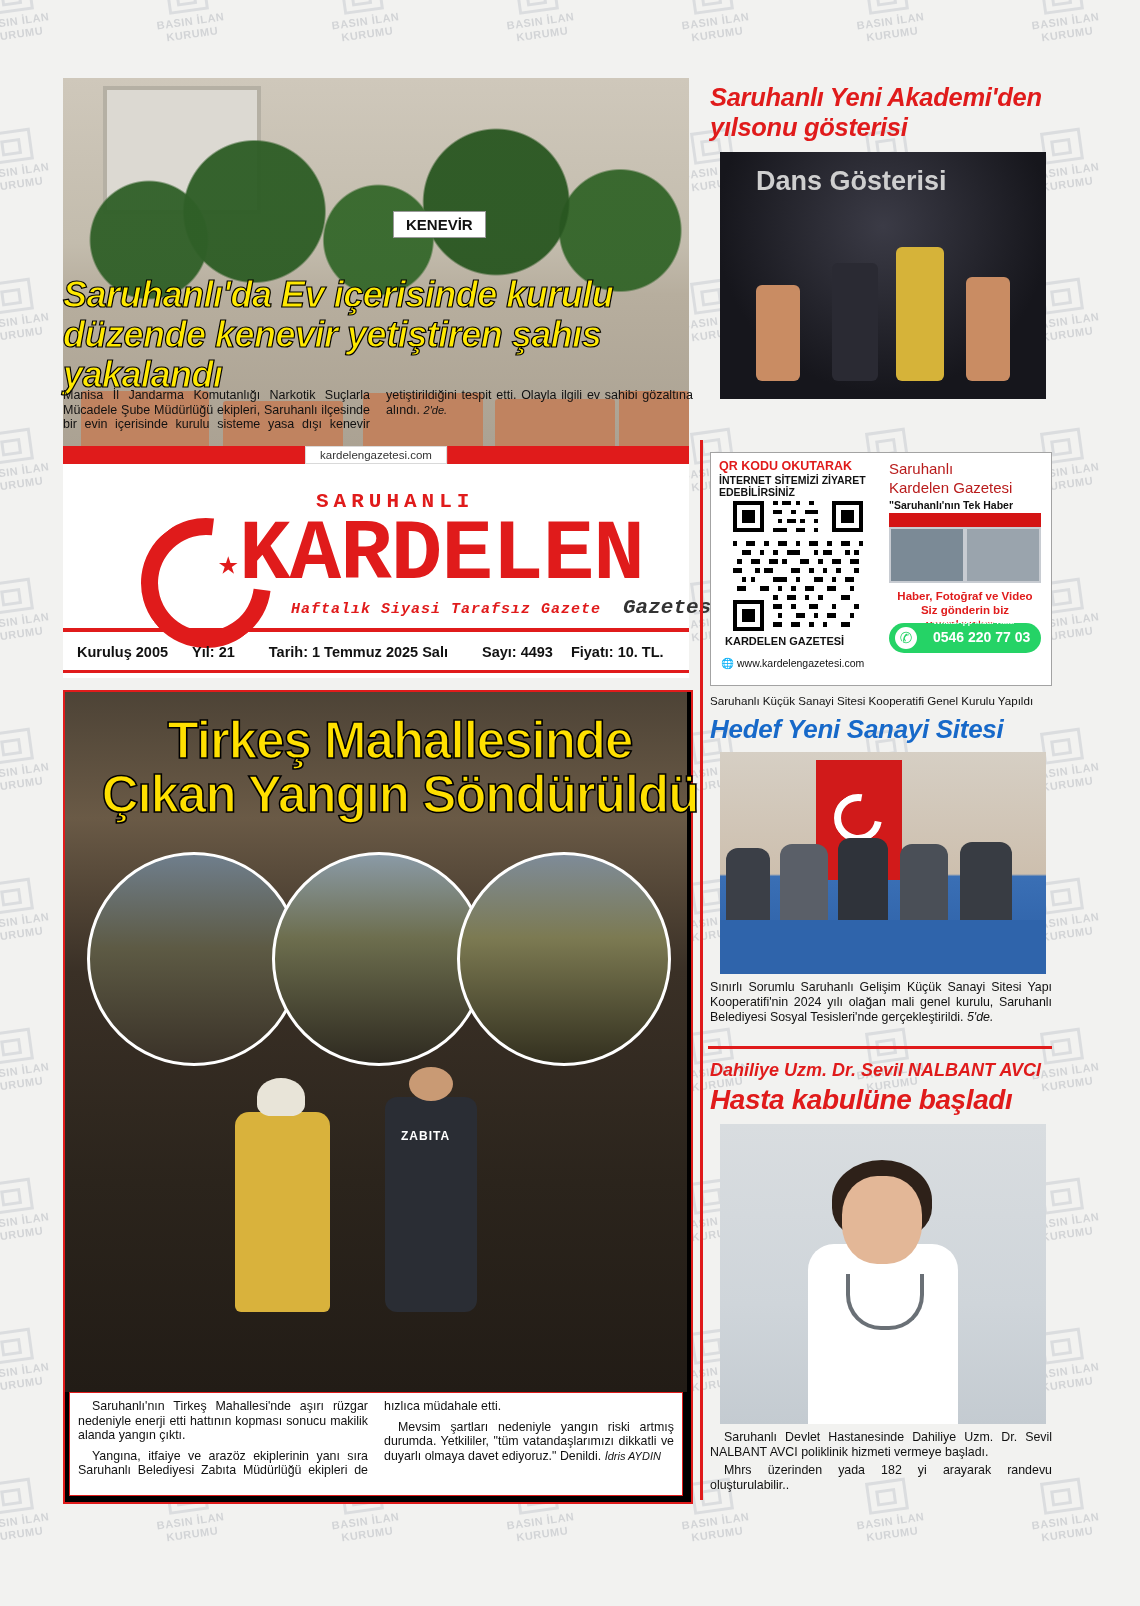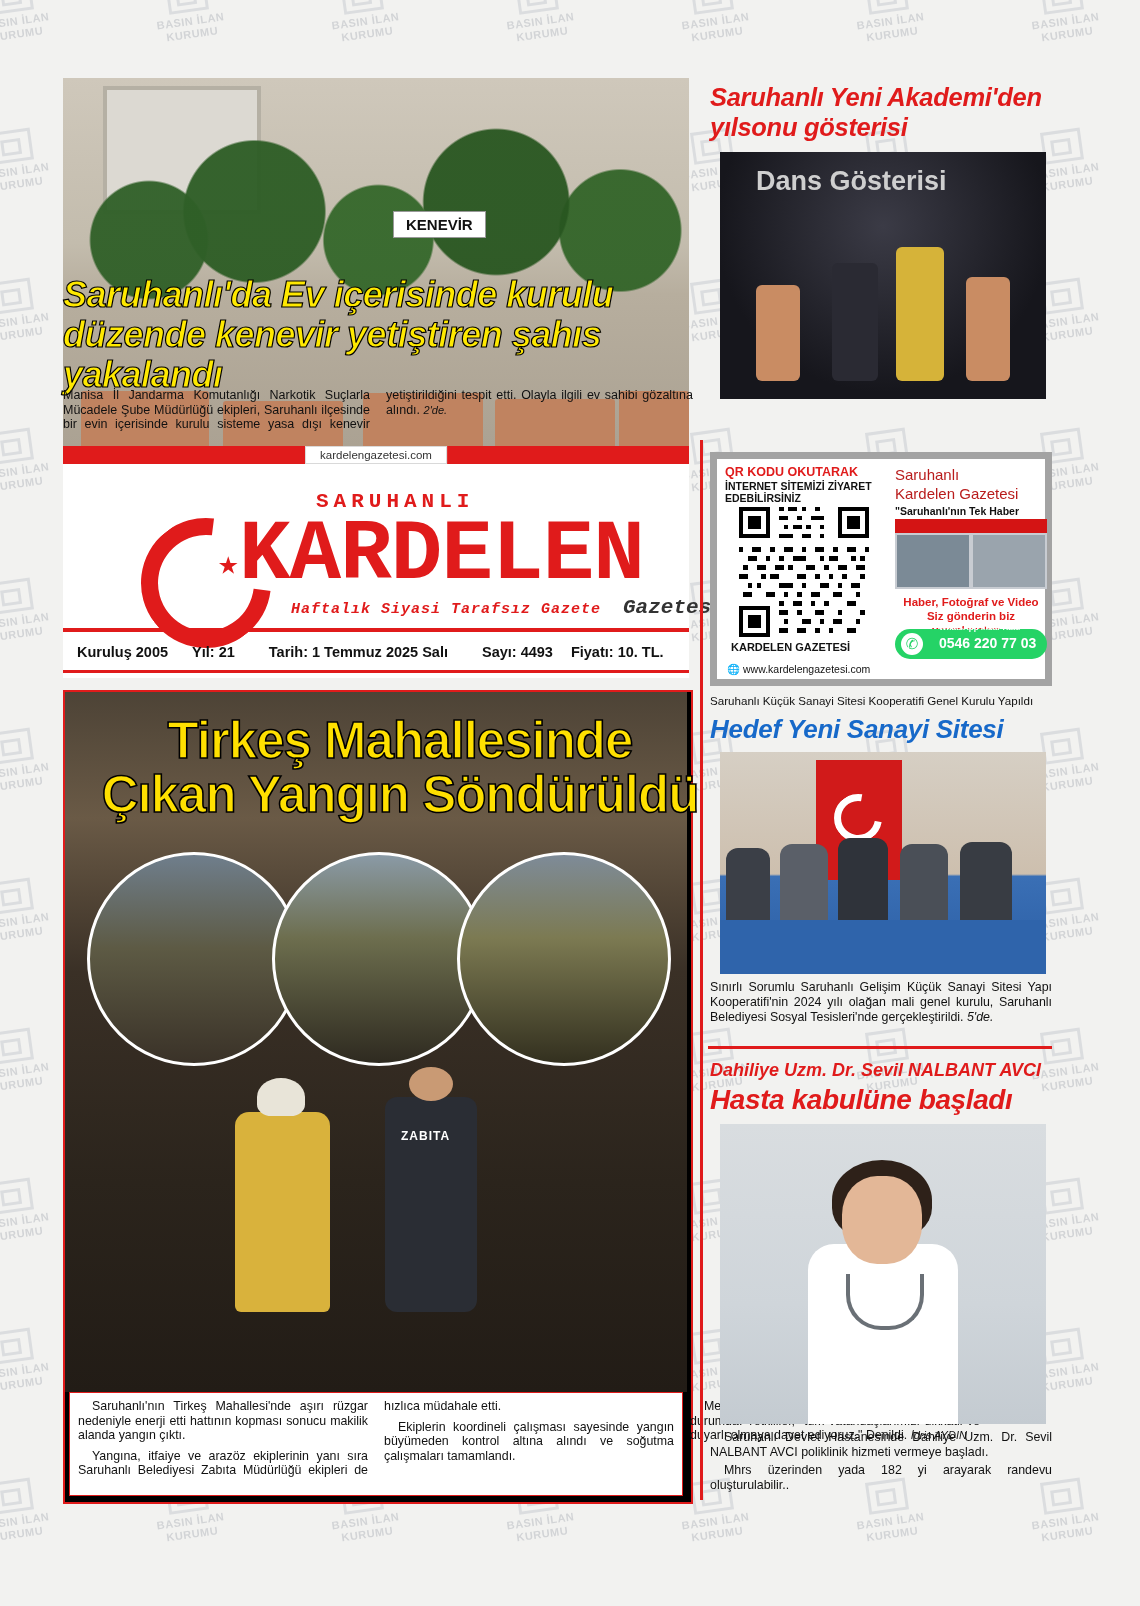--- a/index.html
+++ b/index.html
@@ -108,21 +108,21 @@
   .r-head1{position:absolute;left:710px;top:82px;width:342px;
      font-size:25.5px;line-height:30px;font-weight:800;color:#e01b1b;font-style:italic;letter-spacing:-.3px;}
   #dance-photo{left:720px;top:152px;width:326px;height:247px;
      background:radial-gradient(circle at 50% 30%,#3b3b46 0%,#16161c 70%);}
   .dans-txt{position:absolute;left:36px;top:14px;color:#cfcfcf;font-size:27px;font-weight:700;}
   .dancer{position:absolute;bottom:18px;background:#c98c63;border-radius:6px;}
   .r-cap1{position:absolute;left:710px;top:406px;width:342px;font-size:12.4px;line-height:15px;color:#111;text-align:justify;}
   .r-cap1 i{font-size:11px;}
 
   
-  .qrbox{position:absolute;left:710px;top:452px;width:342px;height:234px;border:7px solid #a3a3a3;background:#fff;box-sizing:border-box;}
+  .qrbox{position:absolute;left:710px;top:452px;width:342px;height:234px;border:1px solid #a3a3a3;background:#fff;box-sizing:border-box;}
   .qr-left{position:absolute;left:4px;top:4px;width:166px;height:220px;}
   .qr-t1{position:absolute;left:4px;top:2px;font-size:12.5px;font-weight:800;color:#e01b1b;}
   .qr-t2{position:absolute;left:4px;top:17px;font-size:10.5px;font-weight:700;color:#111;line-height:12px;width:150px;}
   .qr-img{position:absolute;left:18px;top:44px;width:130px;height:130px;background:#fff;}
   .qr-cap{position:absolute;left:10px;top:178px;font-size:11px;font-weight:700;color:#111;}
   .qr-url{position:absolute;left:6px;top:200px;font-size:10.5px;color:#111;}
   .qr-right{position:absolute;left:176px;top:4px;width:158px;height:222px;}
   .qr-r1{position:absolute;left:2px;top:2px;font-size:15px;color:#b91c1c;line-height:19px;}
   .qr-r2{position:absolute;left:2px;top:42px;font-size:10.5px;font-weight:700;color:#111;}
   .qr-shot{position:absolute;left:2px;top:56px;width:152px;height:70px;background:#c8ccd2;overflow:hidden;}
@@ -294,21 +294,20 @@
       <div class="circ c2"></div>
       <div class="circ c3"></div>
       <div class="fireman"></div>
       <div class="zabita">
         <span class="zabita-txt">ZABITA</span>
       </div>
     </div>
     <div class="fire-text">
       <p style="margin:0 0 6px 0;text-indent:14px;">Saruhanlı'nın Tirkeş Mahallesi'nde aşırı rüzgar nedeniyle enerji etti hattının kopması sonucu makilik alanda yangın çıktı.</p>
       <p style="margin:0 0 6px 0;text-indent:14px;">Yangına, itfaiye ve arazöz ekiplerinin yanı sıra Saruhanlı Belediyesi Zabıta Müdürlüğü ekipleri de hızlıca müdahale etti.</p>
-      <p style="margin:0 0 6px 0;text-indent:14px;">Ekiplerin koordineli çalışması sayesinde yangın büyümeden kontrol altına alındı ve soğutma çalışmaları tamamlandı.</p>
       <p style="margin:0;text-indent:14px;">
         <span>Mevsim şartları nedeniyle yangın riski artmış durumda. Yetkililer, "tüm vatandaşlarımızı dikkatli ve duyarlı olmaya davet ediyoruz." Denildi.</span>
         <i>İdris AYDIN</i>
       </p>
     </div>
   </div>
 
   <div class="vert-rule"></div>
 
   <div class="r-head1">Saruhanlı Yeni Akademi'den yılsonu gösterisi</div>

